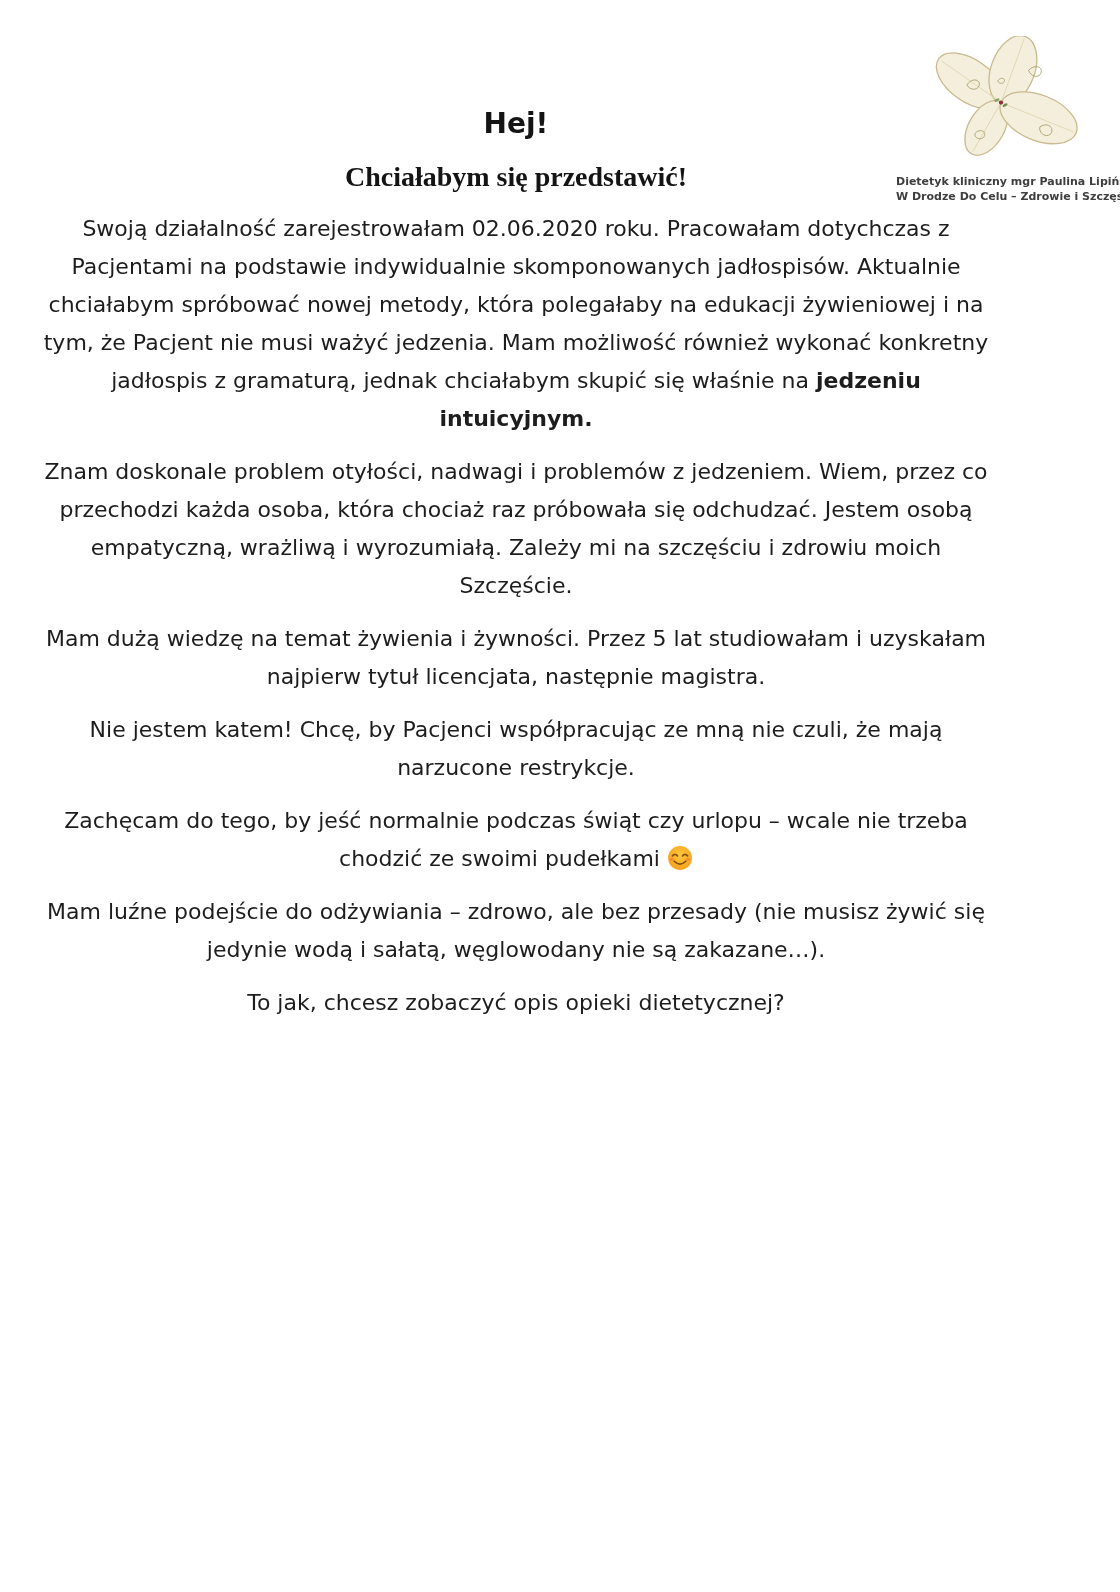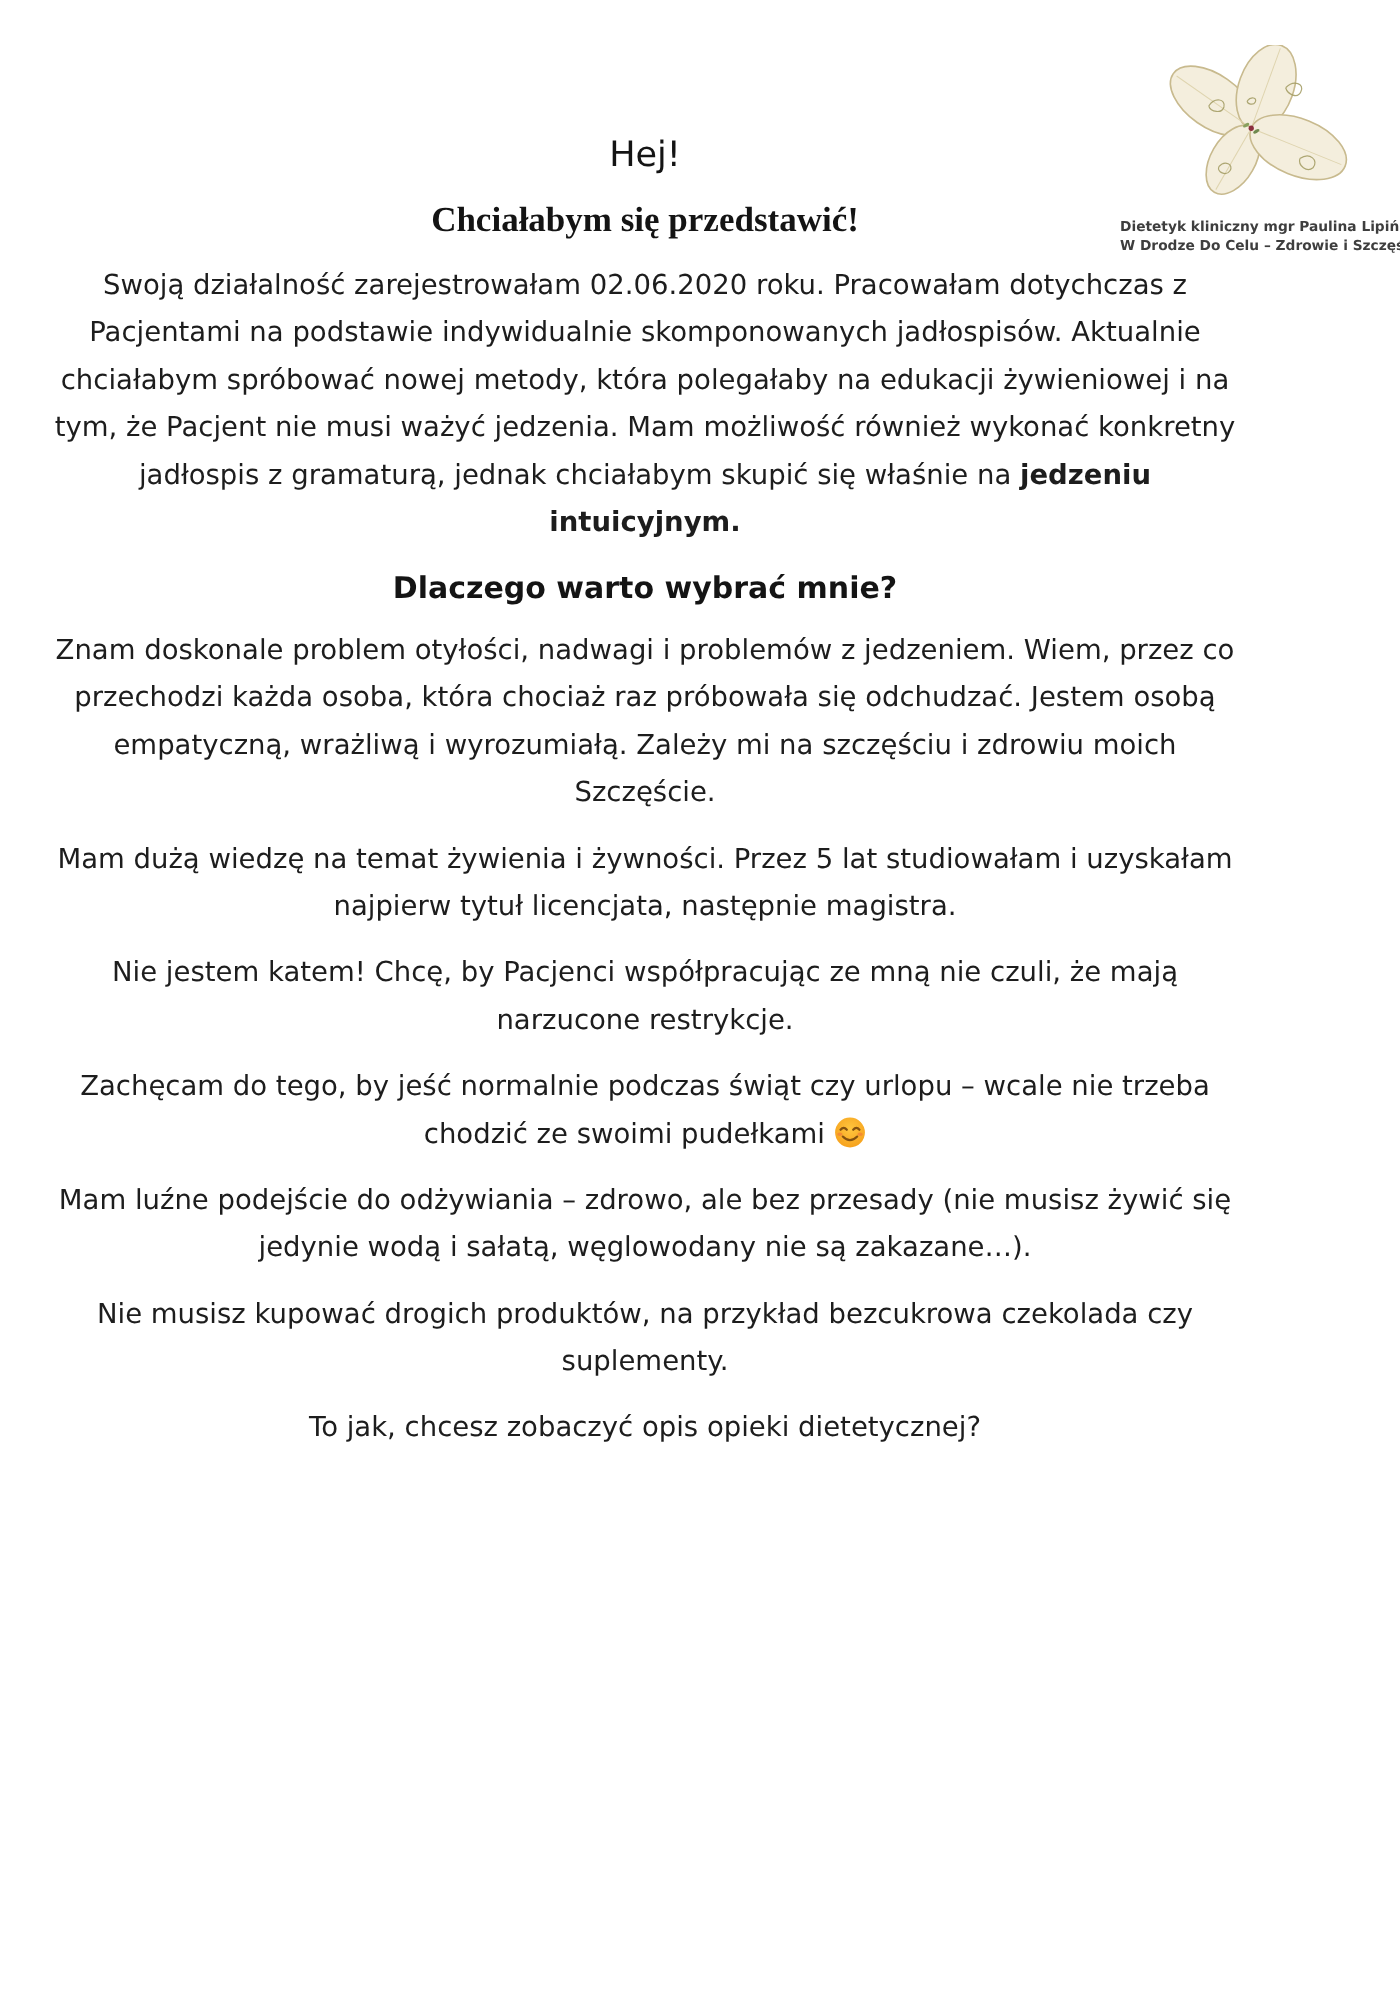--- a/index.html
+++ b/index.html
@@ -12,21 +12,21 @@
     padding:106px 0 0 0;
     font-family:"DejaVu Sans","Liberation Sans",sans-serif;
     color:#1d1d1d;
   }
   .content{
     width:960px;
     margin-left:36px;
     text-align:center;
   }
   h1.greeting{
-    font-size:28px;line-height:36px;font-weight:normal;
+    font-size:28px;line-height:36px;font-weight:bold;
     margin:0;color:#141414;
   }
   h2.intro-title{
     font-size:28px;line-height:36px;font-weight:bold;
     margin:17px 0 0 0;color:#141414;font-family:Liberation Serif, serif;
   }
   p.para{
     font-size:22px;line-height:38px;
     margin:15px 0;
     color:#1d1d1d;
@@ -110,21 +110,20 @@
 
   <div class="content">
 
     <h1 class="greeting">Hej!</h1>
 
     <h2 class="intro-title">Chciałabym się przedstawić!</h2>
 
 
     <p class="para"><span>Swoją działalność zarejestrowałam 02.06.2020 roku. Pracowałam dotychczas z Pacjentami na podstawie indywidualnie skomponowanych jadłospisów. Aktualnie chciałabym spróbować nowej metody, która polegałaby na edukacji żywieniowej i na tym, że Pacjent nie musi ważyć jedzenia. Mam możliwość również wykonać konkretny jadłospis z gramaturą, jednak chciałabym skupić się właśnie na </span><strong>jedzeniu intuicyjnym.</strong></p>
 
-    <h3 class="section-title">Dlaczego warto wybrać mnie?</h3>
 
     <p class="para">Znam doskonale problem otyłości, nadwagi i problemów z jedzeniem. Wiem, przez co przechodzi każda osoba, która chociaż raz próbowała się odchudzać. Jestem osobą empatyczną, wrażliwą i wyrozumiałą. Zależy mi na szczęściu i zdrowiu moich Szczęście.</p>
 
     <p class="para">Mam dużą wiedzę na temat żywienia i żywności. Przez 5 lat studiowałam i uzyskałam najpierw tytuł licencjata, następnie magistra.</p>
 
 
     <p class="para">Nie jestem katem! Chcę, by Pacjenci współpracując ze mną nie czuli, że mają narzucone restrykcje.</p>
 
 
     <p class="para"><span>Zachęcam do tego, by jeść normalnie podczas świąt czy urlopu – wcale nie trzeba chodzić ze swoimi pudełkami</span><span class="emoji"><svg viewBox="0 0 36 36" width="26" height="26" aria-hidden="true">
@@ -137,18 +136,17 @@
         <circle cx="18" cy="18" r="16.5" fill="url(#emg)"></circle>
         <path d="M7.5,15 Q11,10.8 14.5,15" fill="none" stroke="#84510f" stroke-width="2.4" stroke-linecap="round"></path>
         <path d="M21.5,15 Q25,10.8 28.5,15" fill="none" stroke="#84510f" stroke-width="2.4" stroke-linecap="round"></path>
         <ellipse cx="6.8" cy="20" rx="3" ry="2" fill="#f0703a" opacity="0.55"></ellipse>
         <ellipse cx="29.2" cy="20" rx="3" ry="2" fill="#f0703a" opacity="0.55"></ellipse>
         <path d="M10,22.5 Q18,30.5 26,22.5" fill="none" stroke="#84510f" stroke-width="2.4" stroke-linecap="round"></path>
       </svg></span></p>
 
     <p class="para">Mam luźne podejście do odżywiania – zdrowo, ale bez przesady (nie musisz żywić się jedynie wodą i sałatą, węglowodany nie są zakazane…).</p>
 
-    <p class="para">Nie musisz kupować drogich produktów, na przykład bezcukrowa czekolada czy suplementy.</p>
 
     <p class="para">To jak, chcesz zobaczyć opis opieki dietetycznej?</p>
 
   </div>
 </div>
 
 </body></html>

